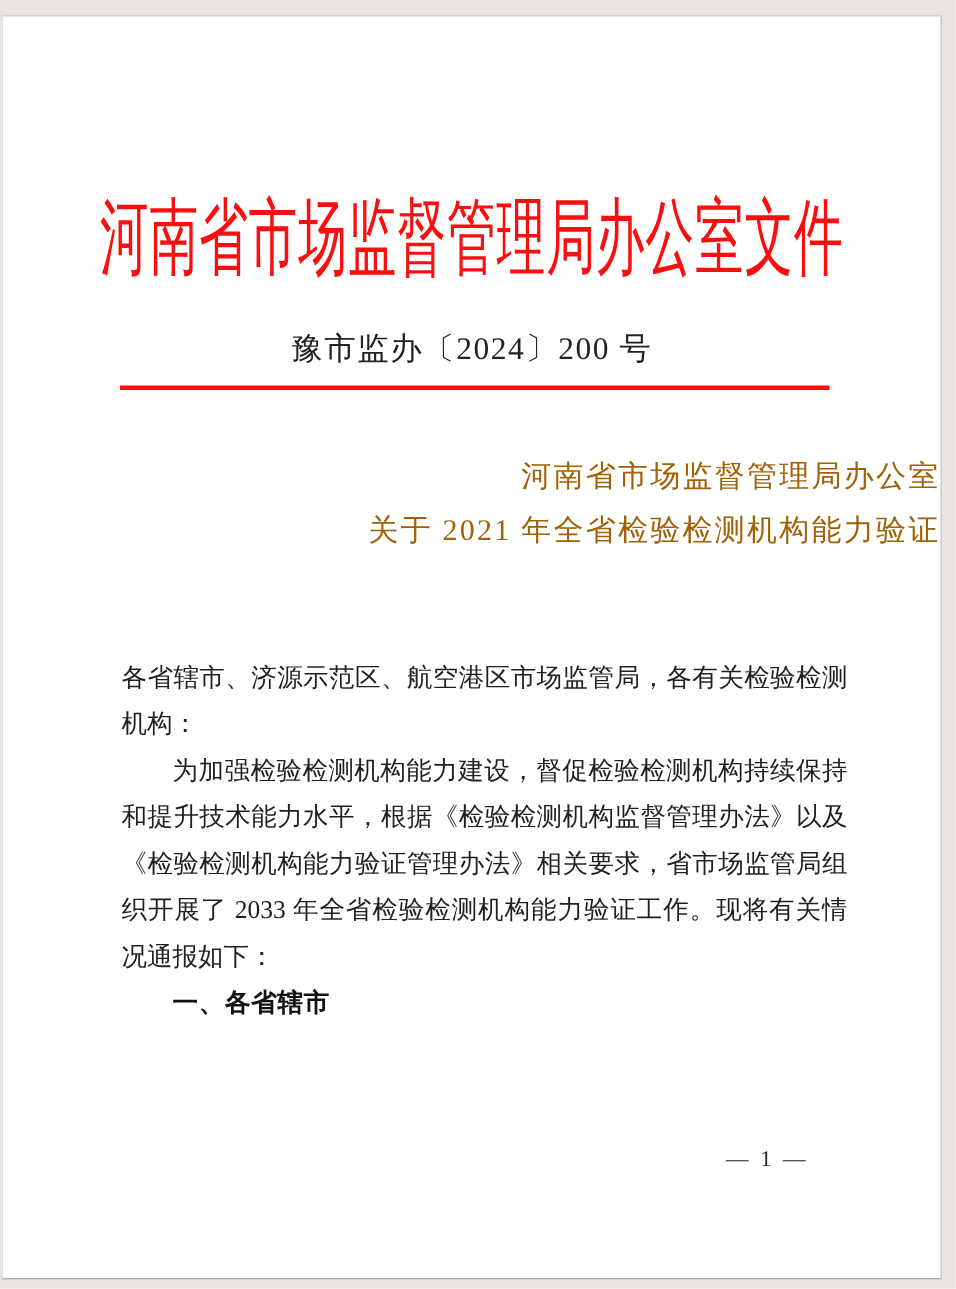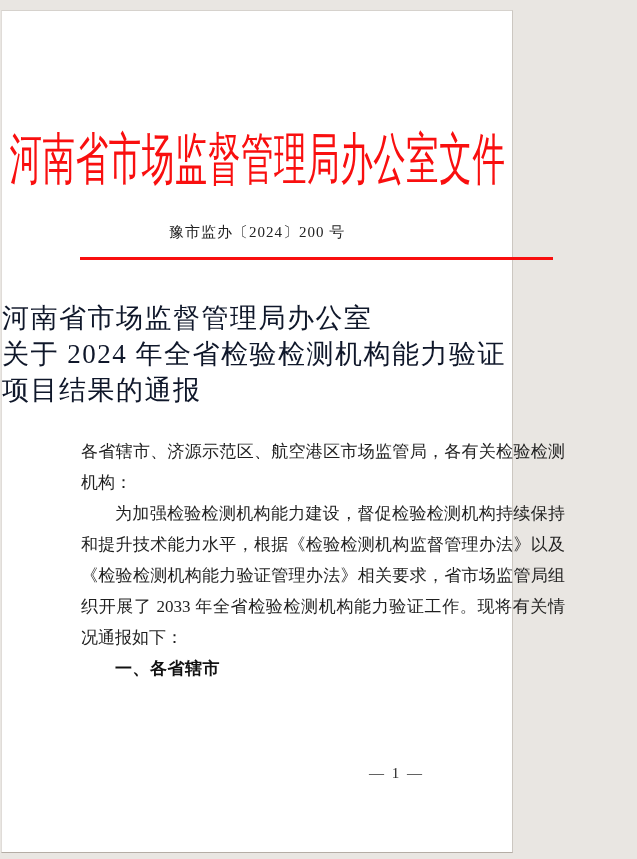--- a/index.html
+++ b/index.html
@@ -19,21 +19,21 @@
   }
   .viewport{
     position:relative;
     width:637px;
     height:859px;
   }
   .page{
     position:absolute;
     left:1px;
     top:10px;
-    width:512px;
+    width:627px;
     height:843px;
     box-sizing:border-box;
     background:var(--paper);
     border-top:1px solid #d6d2cd;
     border-left:1px solid #e0dcd8;
     border-right:1px solid #ccc7c1;
     border-bottom:1px solid #b4ada5;
   }
   .masthead{
     position:absolute;
@@ -52,43 +52,43 @@
     letter-spacing:1px;
     transform:scaleX(0.58);
     transform-origin:center;
   }
   .doc-number{
     position:absolute;
     top:209px;
     left:0;
     width:100%;
     text-align:center;
-    font-size:15px;
+    font-size:21px;
     line-height:24px;
     letter-spacing:1px;
     color:#222222;
   }
   .red-line{
     position:absolute;
     top:246px;
     left:78px;
     width:473px;
     height:3px;
     background:var(--accent-red);
   }
   .doc-title{
     position:absolute;
     top:289px;
     left:0;
     width:100%;
-    text-align:left;
-    font-size:27px;
+    text-align:right;
+    font-size:20px;
     line-height:36px;
     letter-spacing:1.5px;
-    color:#0f172a;
+    color:#a16207;
   }
   .doc-body{
     position:absolute;
     top:425px;
     left:79px;
     width:484px;
     font-size:17px;
     line-height:31px;
     text-align:justify;
     color:var(--text);
@@ -126,22 +126,21 @@
     <div class="masthead">
       <span class="masthead-text">河南省市场监督管理局办公室文件</span>
     </div>
 
     <div class="doc-number">豫市监办〔2024〕200 号</div>
 
     <div class="red-line"></div>
 
     <div class="doc-title">
       <div>河南省市场监督管理局办公室</div>
-      <div>关于 2024 年全省检验检测机构能力验证</div>
-      <div>项目结果的通报</div>
+      <div>关于 2021 年全省检验检测机构能力验证</div>
     </div>
 
     <div class="doc-body">
       <p class="salutation">各省辖市、济源示范区、航空港区市场监管局，各有关检验检测机构：</p>
       <p>为加强检验检测机构能力建设，督促检验检测机构持续保持和提升技术能力水平，根据《检验检测机构监督管理办法》以及《检验检测机构能力验证管理办法》相关要求，省市场监管局组织开展了 2033 年全省检验检测机构能力验证工作。现将有关情况通报如下：</p>
       <p class="heading">一、各省辖市</p>
     </div>
 
     <div class="page-number">— 1 —</div>
 

